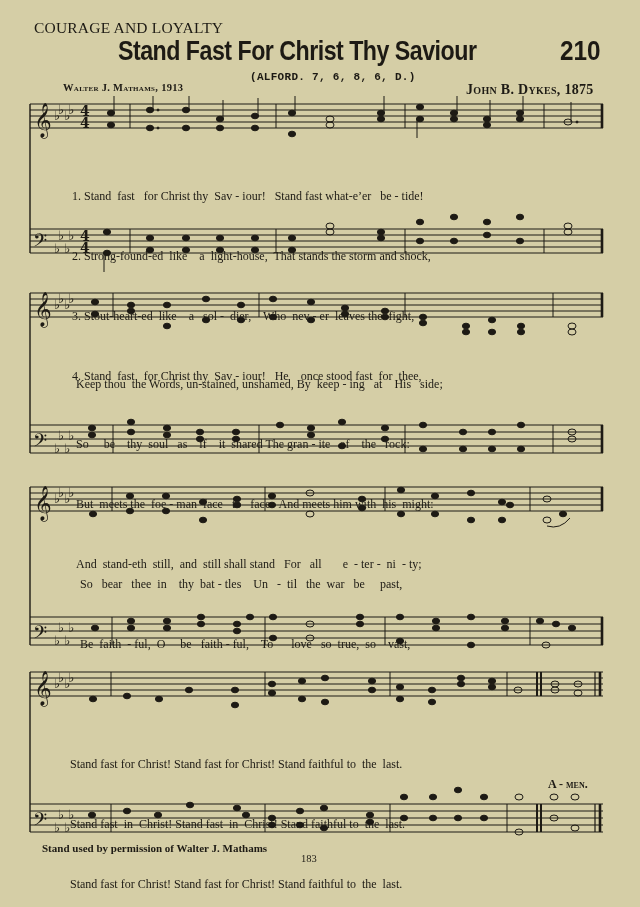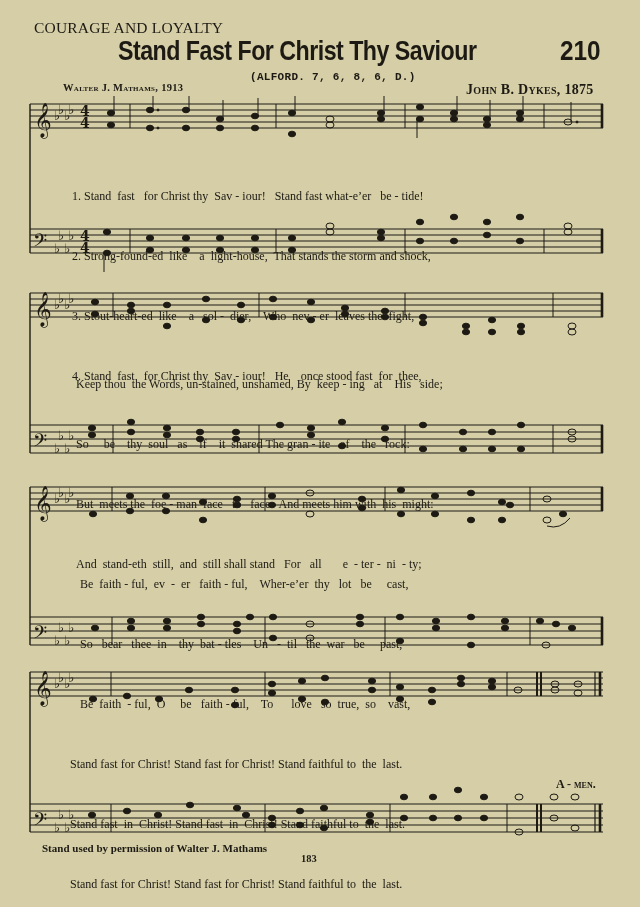--- a/index.html
+++ b/index.html
@@ -26,24 +26,24 @@
   }
   .tune-meta { left: 250px; top: 71px; font-size: 11px; font-weight: bold; letter-spacing: 0.3px; font-family: Liberation Mono, monospace; }
   .author { left: 63px; top: 82px; font-size: 10.5px; font-variant: small-caps; font-weight: bold; letter-spacing: 0.3px; }
   .composer { left: 466px; top: 82px; font-size: 14px; font-variant: small-caps; font-weight: bold; letter-spacing: 0.3px; }
 
   .system { position: absolute; left: 0; width: 640px; }
   .system svg { position: absolute; left: 0; top: 0; overflow: visible; }
 
   .lyrics { position: absolute; font-size: 12px; line-height: 20px; white-space: pre; }
   .lyric-line { display: block; height: 20px; }
-  .amen { font-size: 12px; font-variant: small-caps; font-weight: bold; margin-left: 8px; }
+  .amen { font-size: 12px; font-variant: small-caps; font-weight: bold; }
 
   .footer-note { left: 42px; top: 892px; font-size: 11px; font-weight: bold; transform: translateY(-50px); }
-  .page-number { left: 301px; top: 853px; font-size: 10.5px; font-weight: bold; }
+  .page-number { left: 301px; top: 853px; font-size: 10.5px; font-weight: normal; }
 </style>
 </head>
 <body>
 
 <div class="abs section-heading">COURAGE AND LOYALTY</div>
 <div class="abs hymn-title">Stand Fast For Christ Thy Saviour</div>
 <div class="abs hymn-number">210</div>
 <div class="abs tune-meta">(ALFORD.  7, 6, 8, 6, D.)</div>
 <div class="abs author">Walter J. Mathams, 1913</div>
 <div class="abs composer">John B. Dykes, 1875</div>
@@ -360,21 +360,20 @@
         <ellipse cx="471" cy="645" rx="3.6" ry="2.8"></ellipse>
       <ellipse cx="505" cy="621" rx="3.6" ry="2.8"></ellipse>
         <ellipse cx="505" cy="628" rx="3.6" ry="2.8"></ellipse>
       <ellipse cx="540" cy="621" rx="3.6" ry="2.8"></ellipse>
         <ellipse cx="556" cy="624" rx="3.6" ry="2.8"></ellipse>
         <ellipse cx="572" cy="628" rx="3.6" ry="2.8"></ellipse>
       <ellipse cx="546" cy="645" rx="4" ry="3" fill="none"></ellipse>
     </g>
   </svg>
   <div class="lyrics" style="left:80px; top:534px;">
-    <span class="lyric-line">Be  faith - ful,  ev  -  er   faith - ful,    Wher-e’er  thy   lot   be     cast,</span>
     <span class="lyric-line">So   bear   thee  in    thy  bat - tles    Un   -  til   the  war   be     past,</span>
     <span class="lyric-line">Be  faith  - ful,  O     be   faith - ful,    To      love   so  true,  so    vast,</span>
   </div>
 </div>
 
 <div class="system" style="top:0;">
   <svg width="640" height="907">
     <g stroke="#1d1a14" stroke-width="1">
       <line x1="30" x2="603" y1="672" y2="672"></line>
         <line x1="30" x2="603" y1="678" y2="678"></line>

